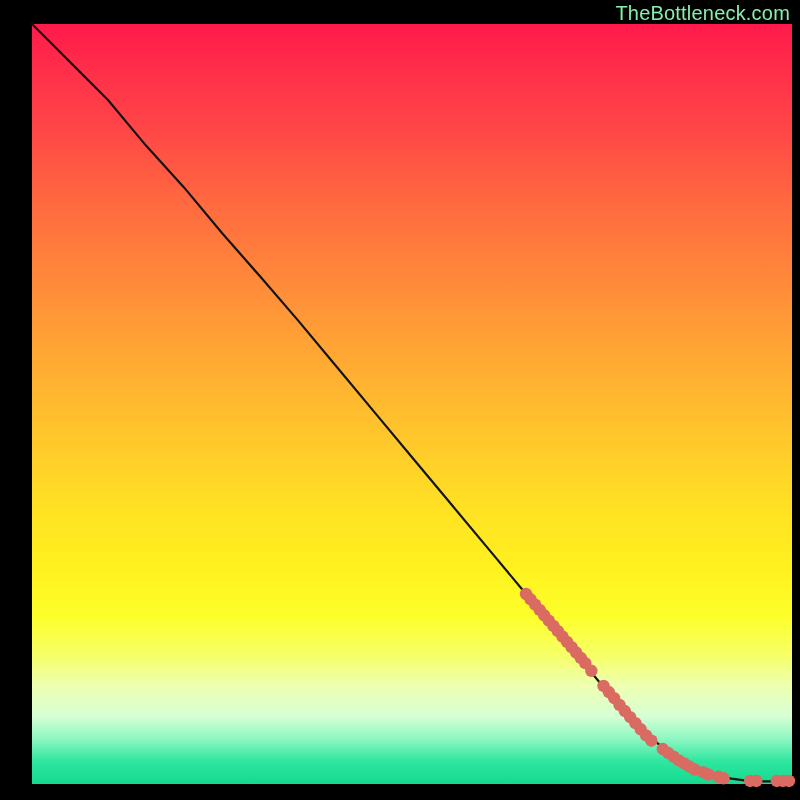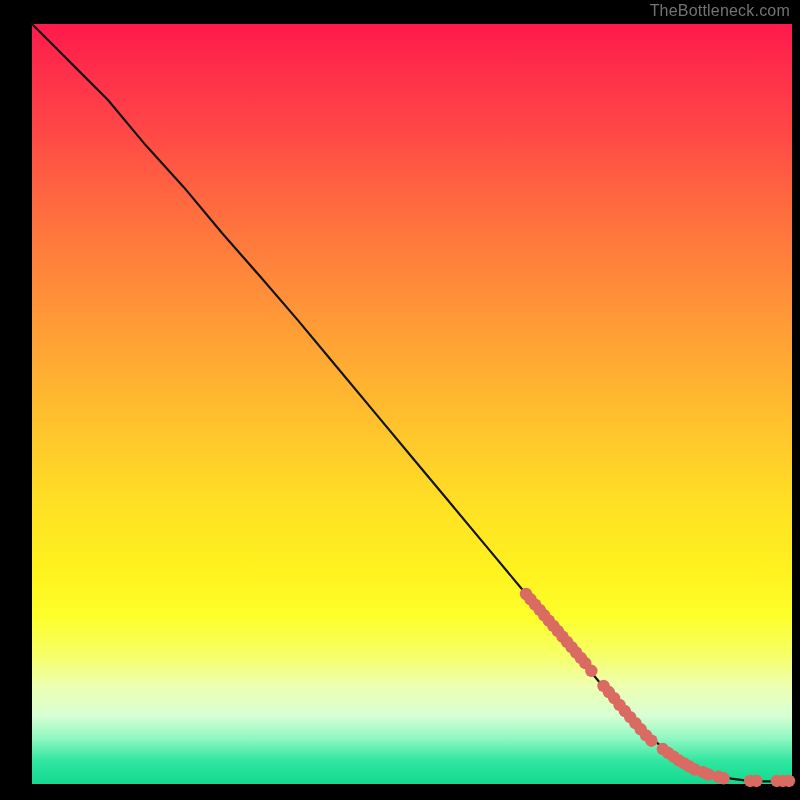--- a/index.html
+++ b/index.html
@@ -14,22 +14,22 @@
   .stage {
     position: relative;
     width: 800px;
     height: 800px;
     background: #000;
   }
   .watermark {
     position: absolute;
     top: 2px;
     right: 10px;
-    color: #737373;
-    font-size: 16px;
+    color: #86efac;
+    font-size: 20px;
     font-weight: 500;
     letter-spacing: 0.2px;
     z-index: 10;
   }
   .plot-area {
     position: absolute;
     left: 32px;
     top: 24px;
     width: 760px;
     height: 760px;

